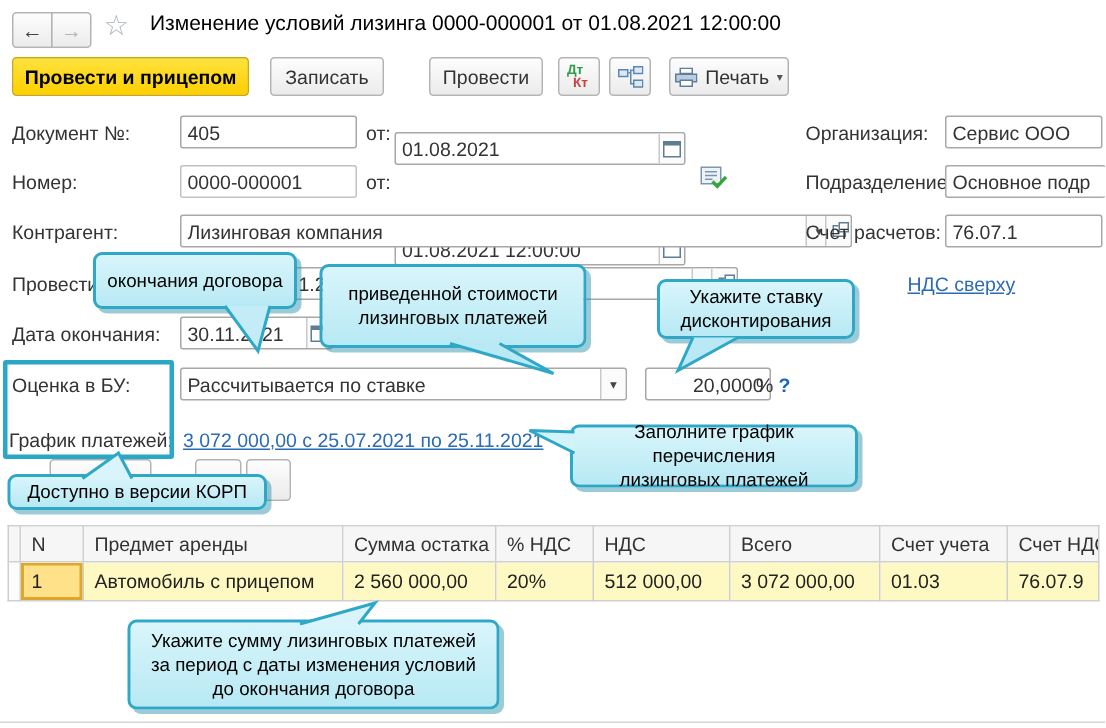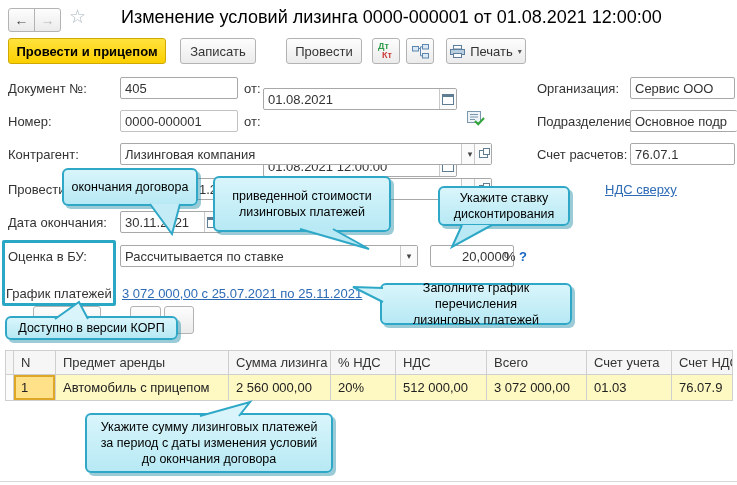--- a/index.html
+++ b/index.html
@@ -71,21 +71,21 @@
 
   <div class="navgrp">
     <div class="btn" style="left:8px;top:8px;width:27px;height:24px;border-radius:3px 0 0 3px;color:#444;font-size:14px;">
         <span>←</span>
       </div>
     <div class="btn" style="left:34px;top:8px;width:27px;height:24px;border-radius:0 3px 3px 0;color:#b5b5b5;font-size:14px;">
         <span>→</span>
       </div>
   </div>
   <div class="star-ic" style="left:69px;top:5px;">☆</div>
-  <div class="lbl" style="left:100px;top:7px;font-size:18px;color:#000;margin-left:21px;">Изменение условий лизинга 0000-000001 от 01.08.2021 12:00:00</div>
+  <div class="lbl" style="left:100px;top:7px;font-size:14px;color:#000;">Изменение условий лизинга 0000-000001 от 01.08.2021 12:00:00</div>
 
   <div class="btn btn-yellow" style="left:8px;top:38px;width:158px;height:26px;">Провести и прицепом</div>
   <div class="btn" style="left:180px;top:38px;width:76px;height:26px;">Записать</div>
   <div class="btn" style="left:286px;top:38px;width:76px;height:26px;">Провести</div>
   <div class="btn" style="left:372px;top:38px;width:28px;height:26px;">
     <span class="dtkt">
       <span class="dt">Дт</span>
       <span class="kt">Кт</span>
     </span>
   </div>
@@ -140,21 +140,21 @@
       <path d="M4 4.5 H12 M4 7 H12 M4 9.5 H9" stroke="#7a97ad" fill="none"></path>
       <path d="M9 11 l3.2 3.2 L18 8" stroke="#35a63e" stroke-width="2.2" fill="none"></path>
     </svg>
   </div>
   <div class="lbl" style="left:537px;top:114px;">Подразделение:</div>
   <div class="field" style="left:630px;top:110px;width:107px;border-right:none;">
       <span class="val">Основное подр</span>
     </div>
 
   <div class="lbl" style="left:8px;top:147px;">Контрагент:</div>
-  <div class="field" style="left:120px;top:143px;width:372px;">
+  <div class="field" style="left:120px;top:143px;width:448px;">
     <span class="val">Лизинговая компания</span>
     <span class="seg">
         <span>▾</span>
       </span>
     <span class="seg">
         <span class="ic-open"></span>
       </span>
   </div>
   <div class="lbl" style="left:537px;top:147px;">Счет расчетов:</div>
   <div class="field" style="left:630px;top:143px;width:105px;">
@@ -212,21 +212,21 @@
         <col style="width:91px">
         <col style="width:100px">
         <col style="width:85px">
         <col style="width:61px">
     </colgroup>
     <tbody>
         <tr>
       <th></th>
       <th>N</th>
       <th>Предмет аренды</th>
-      <th>Сумма лизинга</th>
+      <th>Сумма остатка</th>
       <th>% НДС</th>
       <th>НДС</th>
       <th>Всего</th>
       <th>Счет учета</th>
       <th>Счет НДС</th>
     </tr>
     <tr class="rowsel">
       <td style="background:#fcfcfc;"></td>
       <td class="numcell sel">1</td>
       <td>Автомобиль с прицепом</td>

